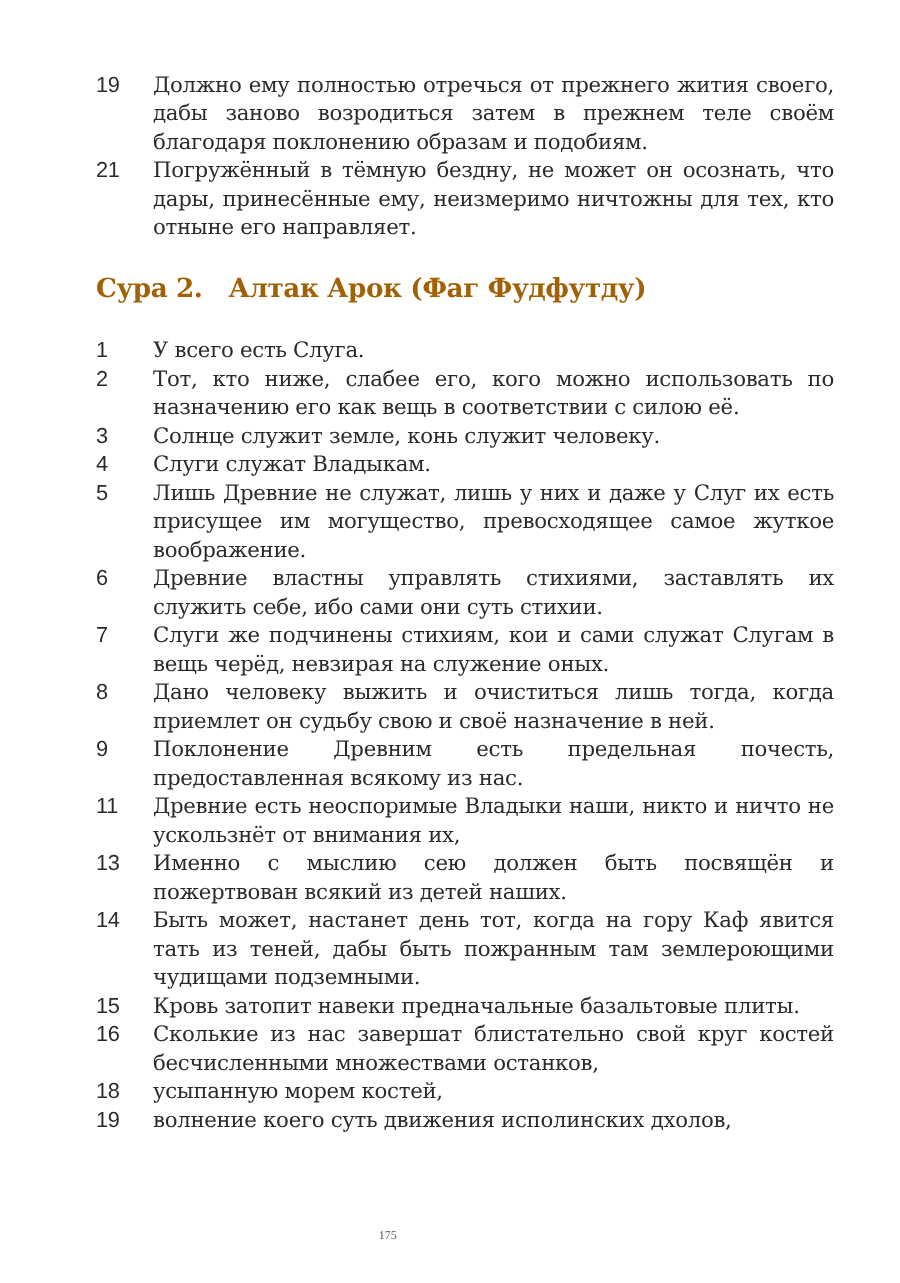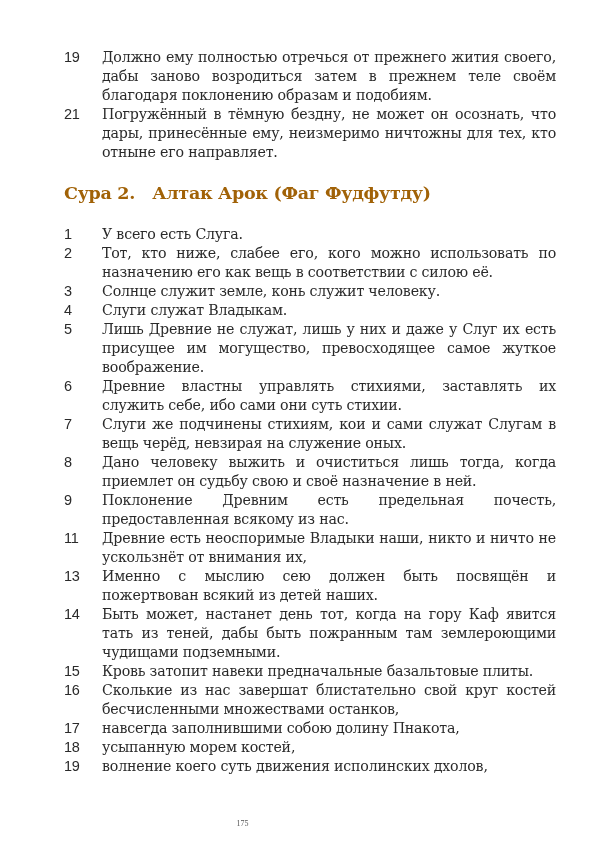--- a/index.html
+++ b/index.html
@@ -45,21 +45,21 @@
       font-weight: bold;
       font-size: 17.5px;
       color: #a16207;
       margin-top: 21px;
       margin-bottom: 22px;
       letter-spacing: -0.3px;
       white-space: pre;
     }
     .page-number {
       position: absolute;
-      left: 0;
+      left: 16px;
       width: 485px;
       top: 819px;
       text-align: center;
       font-size: 8px;
       color: #555;
       font-family: "Liberation Serif", serif;
     }
   </style>
 </head>
 <body>
@@ -130,24 +130,20 @@
     </div>
     <div class="verse">
       <span class="verse-num">15</span>
       <span class="verse-text">Кровь затопит навеки предначальные базальтовые плиты.</span>
     </div>
     <div class="verse">
       <span class="verse-num">16</span>
       <span class="verse-text">Сколькие из нас завершат блистательно свой круг костей бесчис­ленными множествами останков,</span>
     </div>
     <div class="verse">
-      <span class="verse-num">17</span>
-      <span class="verse-text">навсегда заполнившими собою долину Пнакота,</span>
-    </div>
-    <div class="verse">
       <span class="verse-num">18</span>
       <span class="verse-text">усыпанную морем костей,</span>
     </div>
     <div class="verse">
       <span class="verse-num">19</span>
       <span class="verse-text">волнение коего суть движения исполинских дхолов,</span>
     </div>
   </div>
 </div>
 

